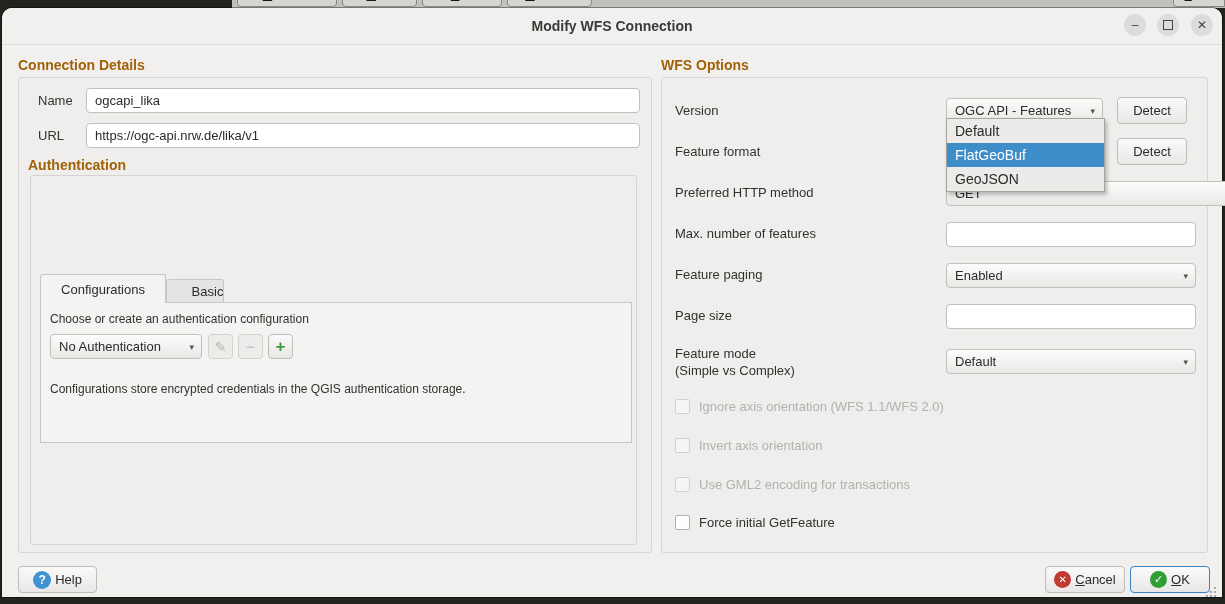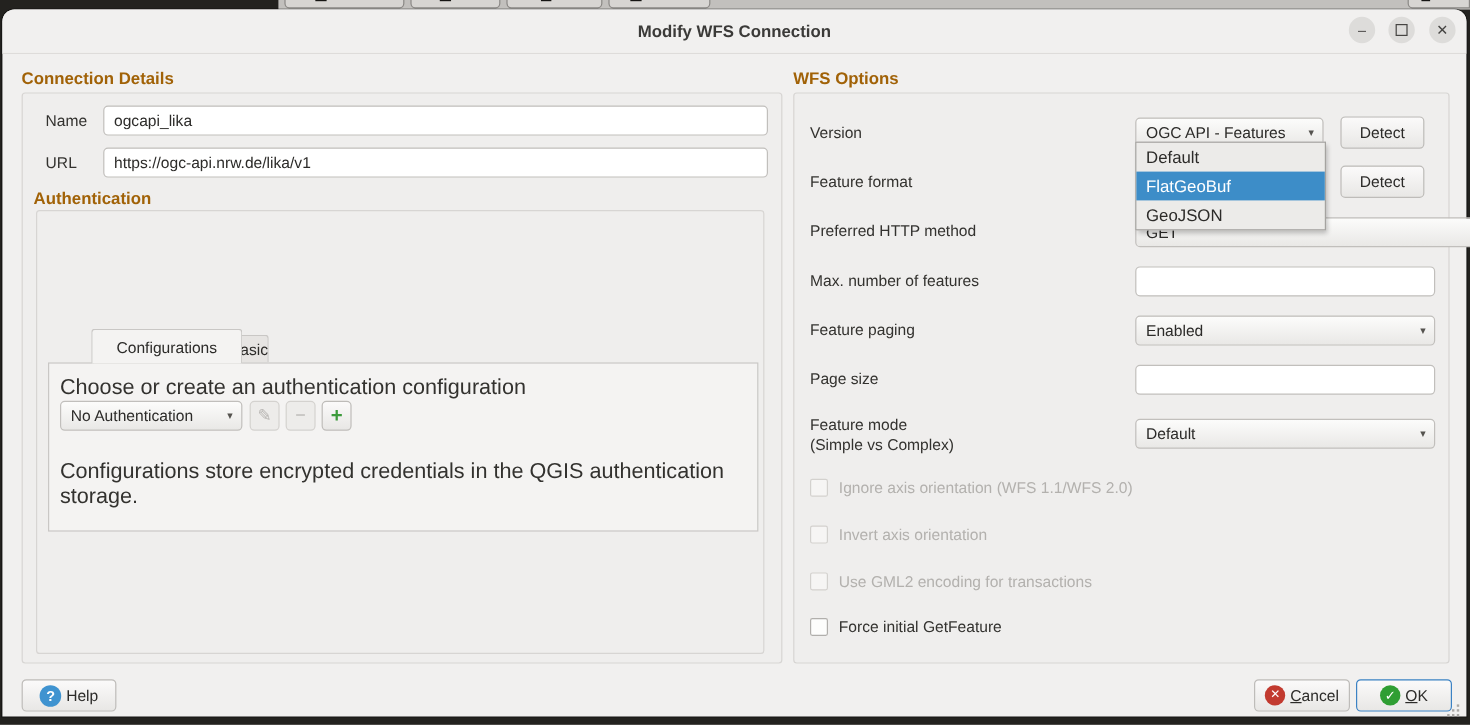--- a/index.html
+++ b/index.html
@@ -62,24 +62,24 @@
     font-size:13px;color:#2c2b29;display:flex;align-items:center;justify-content:center;gap:4px;
   }
   .btn.dis{background:#edecea;border-color:#d4d2cf;color:#b9b7b4;}
   .cb{
     position:absolute;width:15px;height:15px;box-sizing:border-box;
     background:#fdfdfc;border:1px solid #b1afac;border-radius:2px;
   }
   .cb.dis{border-color:#d3d1ce;background:#f6f5f4;}
   
   .tab{position:absolute;box-sizing:border-box;font-size:13px;display:flex;align-items:center;justify-content:center;}
-  .tab.active{background:#f4f3f2;border:1px solid #c9c7c5;border-bottom:none;border-radius:3px 3px 0 0;z-index:3;margin-left:36px;}
+  .tab.active{background:#f4f3f2;border:1px solid #c9c7c5;border-bottom:none;border-radius:3px 3px 0 0;z-index:3;}
   .tab.inactive{background:#e6e4e2;border:1px solid #c9c7c5;border-bottom:none;border-radius:3px 3px 0 0;z-index:1;padding-left:25px;}
   .tabpanel{position:absolute;background:#f4f3f2;border:1px solid #c9c7c5;box-sizing:border-box;z-index:2;}
-  .tabpanel .plbl{position:absolute;font-size:18px;color:#33322f;}
+  .tabpanel .plbl{position:absolute;font-size:12px;color:#33322f;}
   
   .popup{
     position:absolute;left:944px;top:110px;width:157px;z-index:50;
     background:#ecebe9;border:1px solid #a5a3a0;box-shadow:2px 3px 4px rgba(0,0,0,.25);
   }
   .popup .item{height:24px;line-height:24px;padding-left:8px;font-size:14px;color:#2c2b29;}
   .popup .item.sel{background:#3d8dc8;color:#ffffff;}
   
   .ico{border-radius:50%;display:inline-flex;align-items:center;justify-content:center;color:#fff;font-weight:bold;flex:none;}
   .ico.help{width:18px;height:18px;background:#3f93d0;font-size:12px;}

